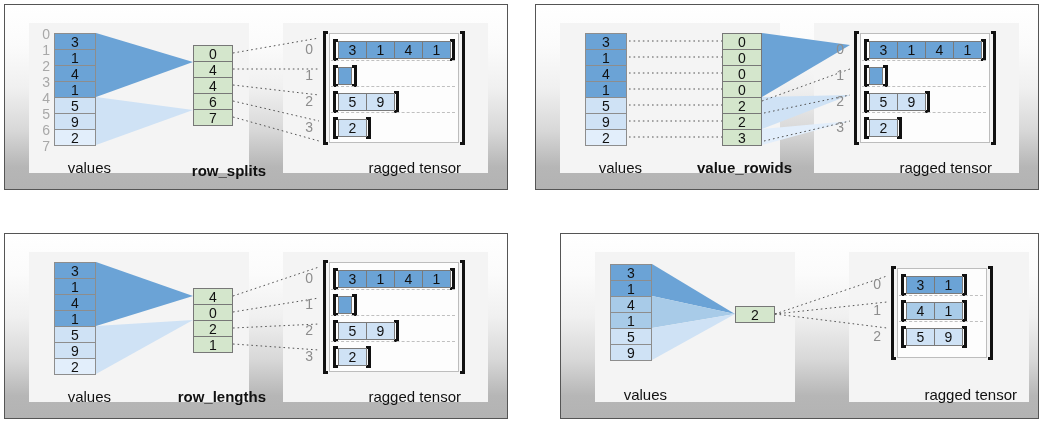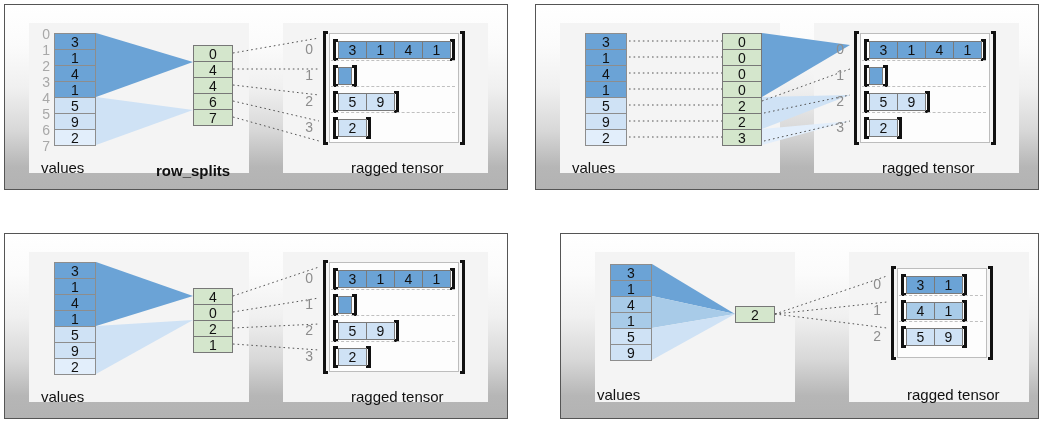--- a/index.html
+++ b/index.html
@@ -15,21 +15,21 @@
   }
   
   .card{
     position:absolute;
     background:#f4f4f4;
     box-sizing:border-box;
   }
 
   .caption{
     position:absolute;
-    text-align:left;
+    text-align:right;
     font-size:15px;
     color:#111111;
     white-space:pre;
     line-height:17px;
   }
   .caption.bold{font-weight:bold;}
   .cell{
     position:absolute;
     box-sizing:border-box;
     border:1px solid #8d8d8d;
@@ -255,20 +255,21 @@
       <div class="brk" style="left: 328px; top: 112px; width: 38px; height: 22px;">
         <div style="position: absolute; left: 0px; top: 0px; width: 3px; height: 22px; background: rgb(17, 17, 17);"></div>
         <div style="position: absolute; left: 0px; top: 0px; width: 5px; height: 3px; background: rgb(17, 17, 17);"></div>
         <div style="position: absolute; left: 0px; top: 19px; width: 5px; height: 3px; background: rgb(17, 17, 17);"></div>
         <div style="position: absolute; left: 35px; top: 0px; width: 3px; height: 22px; background: rgb(17, 17, 17);"></div>
         <div style="position: absolute; left: 33px; top: 0px; width: 5px; height: 3px; background: rgb(17, 17, 17);"></div>
         <div style="position: absolute; left: 33px; top: 19px; width: 5px; height: 3px; background: rgb(17, 17, 17);"></div>
       </div>
       <div class="rtcell" style="left: 333px; top: 114px; width: 29px; height: 18px; background: rgb(207, 226, 245);">2</div>
       <div class="caption" style="left: 36px; top: 154px; width: 70px;">values</div>
+      <div class="caption bold" style="left: 146px; top: 154px; width: 110px;">value_rowids</div>
       <div class="caption" style="left: 346px; top: 154px; width: 110px;">ragged tensor</div>
     </div>
     <div class="panel" style="left: 4px; top: 233px; width: 504px; height: 186px;">
       <div class="card" style="left: 24px; top: 18px; width: 220px; height: 150px;"></div>
       <div class="card" style="left: 278px; top: 18px; width: 205px; height: 150px;"></div>
       <svg width="504" height="186" class="ov" style="left: 0px; top: 0px;">
         <polygon points="91,28 91,92 188,62" fill="#6ba3d6" stroke="none"></polygon>
         <polygon points="91,92 91,140 188,86" fill="#cfe2f5" stroke="none"></polygon>
         <line x1="228" y1="62" x2="314" y2="33" stroke="#555" stroke-width="1" stroke-dasharray="1.6,3"></line>
         <line x1="228" y1="78" x2="314" y2="64" stroke="#555" stroke-width="1" stroke-dasharray="1.6,3"></line>
@@ -336,20 +337,21 @@
       <div class="brk" style="left: 328px; top: 112px; width: 38px; height: 22px;">
         <div style="position: absolute; left: 0px; top: 0px; width: 3px; height: 22px; background: rgb(17, 17, 17);"></div>
         <div style="position: absolute; left: 0px; top: 0px; width: 5px; height: 3px; background: rgb(17, 17, 17);"></div>
         <div style="position: absolute; left: 0px; top: 19px; width: 5px; height: 3px; background: rgb(17, 17, 17);"></div>
         <div style="position: absolute; left: 35px; top: 0px; width: 3px; height: 22px; background: rgb(17, 17, 17);"></div>
         <div style="position: absolute; left: 33px; top: 0px; width: 5px; height: 3px; background: rgb(17, 17, 17);"></div>
         <div style="position: absolute; left: 33px; top: 19px; width: 5px; height: 3px; background: rgb(17, 17, 17);"></div>
       </div>
       <div class="rtcell" style="left: 333px; top: 114px; width: 29px; height: 18px; background: rgb(207, 226, 245);">2</div>
       <div class="caption" style="left: 36px; top: 154px; width: 70px;">values</div>
+      <div class="caption bold" style="left: 151px; top: 154px; width: 110px;">row_lengths</div>
       <div class="caption" style="left: 346px; top: 154px; width: 110px;">ragged tensor</div>
     </div>
     <div class="panel" style="left: 560px; top: 233px; width: 479px; height: 186px;">
       <div class="card" style="left: 34px; top: 18px; width: 200px; height: 150px;"></div>
       <div class="card" style="left: 288px; top: 18px; width: 180px; height: 150px;"></div>
       <svg width="479" height="186" class="ov" style="left: 0px; top: 0px;">
         <polygon points="91,30 91,62 174,80" fill="#6ba3d6" stroke="none"></polygon>
         <polygon points="91,62 91,94 174,80" fill="#a8cbe8" stroke="none"></polygon>
         <polygon points="91,94 91,126 174,80" fill="#cfe2f5" stroke="none"></polygon>
         <line x1="214" y1="80" x2="326" y2="42" stroke="#555" stroke-width="1" stroke-dasharray="1.6,3"></line>

